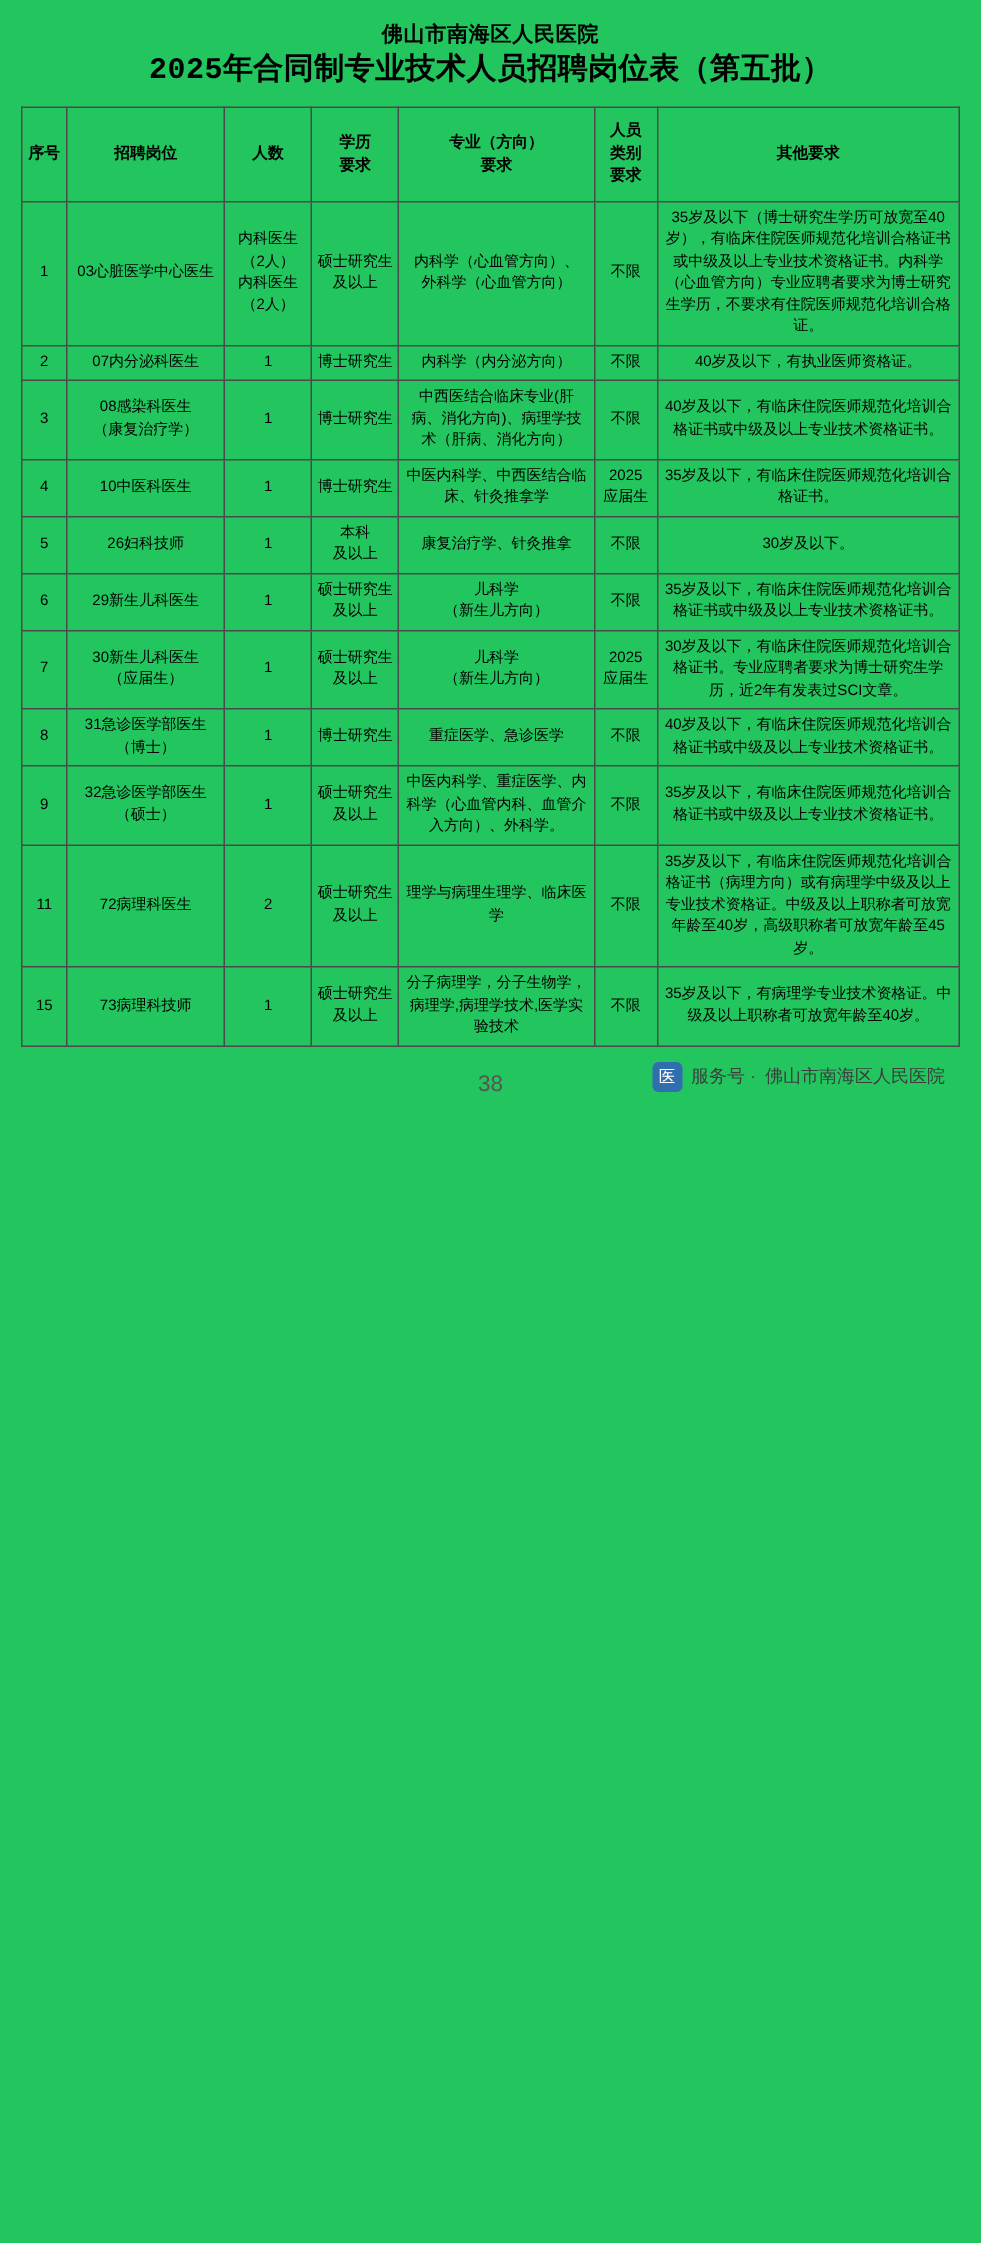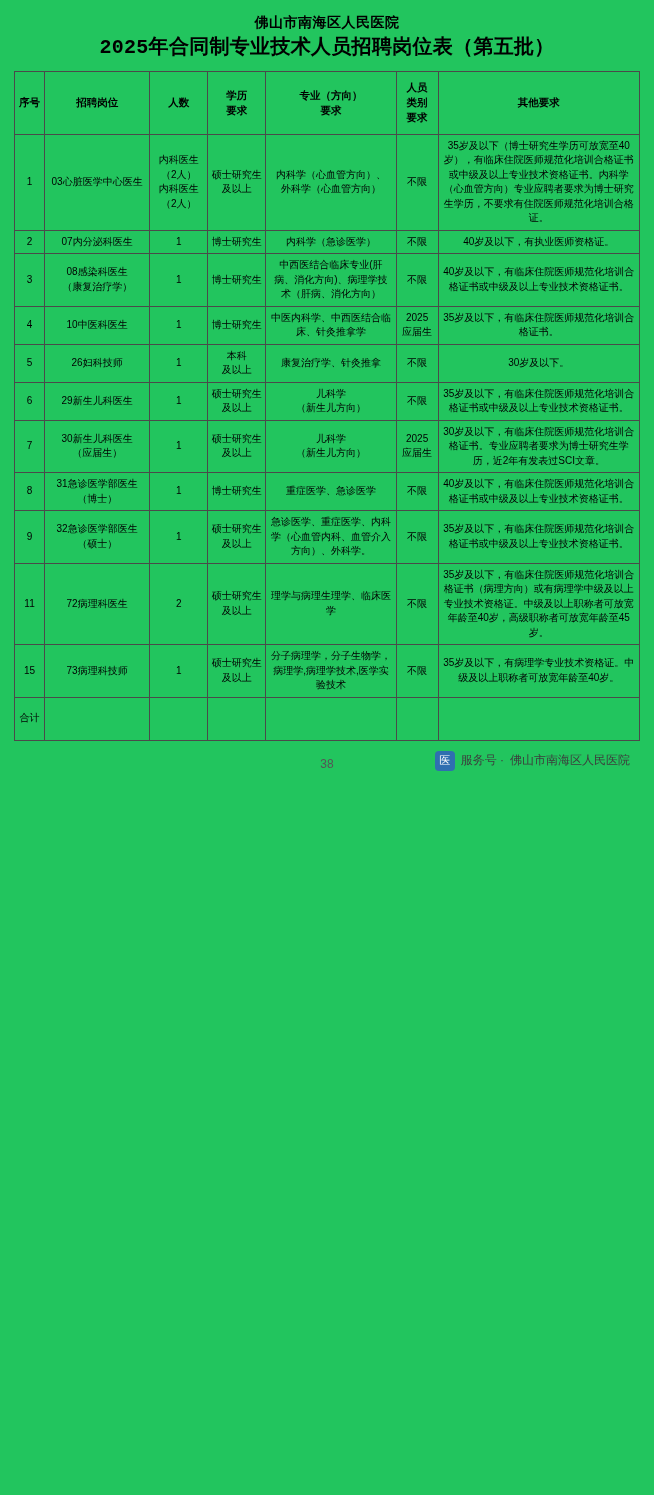--- a/index.html
+++ b/index.html
@@ -65,21 +65,21 @@
   .footer {
     position: relative;
     height: 58px;
   }
   .page-num {
     position: absolute;
     left: 0;
     right: 0;
     top: 16px;
     text-align: center;
-    font-size: 12px;
+    font-size: 15px;
     color: #555;
   }
   .account-bar {
     position: absolute;
     right: 10px;
     top: 10px;
     display: flex;
     align-items: center;
     gap: 6px;
     font-size: 12px;
@@ -181,21 +181,21 @@
           <td>
             <div>07内分泌科医生</div>
           </td>
           <td>
             <div>1</div>
           </td>
           <td>
             <div>博士研究生</div>
           </td>
           <td>
-            <div>内科学（急诊医学）</div>
+            <div>内科学（内分泌方向）</div>
           </td>
           <td>
             <div>不限</div>
           </td>
           <td class="other-req">
             <div>40岁及以下，有执业医师资格证。</div>
           </td>
         </tr>
         <tr>
           <td>
@@ -354,21 +354,21 @@
             <div>（硕士）</div>
           </td>
           <td>
             <div>1</div>
           </td>
           <td>
             <div>硕士研究生</div>
             <div>及以上</div>
           </td>
           <td>
-            <div>急诊医学、重症医学、内科学（心血管内科、血管介入方向）、外科学。</div>
+            <div>中医内科学、重症医学、内科学（心血管内科、血管介入方向）、外科学。</div>
           </td>
           <td>
             <div>不限</div>
           </td>
           <td class="other-req">
             <div>35岁及以下，有临床住院医师规范化培训合格证书或中级及以上专业技术资格证书。</div>
           </td>
         </tr>
         <tr>
           <td>
@@ -410,29 +410,20 @@
           </td>
           <td>
             <div>分子病理学，分子生物学，病理学,病理学技术,医学实验技术</div>
           </td>
           <td>
             <div>不限</div>
           </td>
           <td class="other-req">
             <div>35岁及以下，有病理学专业技术资格证。中级及以上职称者可放宽年龄至40岁。</div>
           </td>
-        </tr>
-        <tr class="total-row">
-          <td class="total-label">合计</td>
-          <td></td>
-          <td></td>
-          <td></td>
-          <td></td>
-          <td></td>
-          <td></td>
         </tr>
       </tbody>
   </table>
 
   <div class="footer">
     <div class="page-num">38</div>
     <div class="account-bar">
       <span class="account-avatar">医</span>
       <span>服务号 ·</span>
       <span>佛山市南海区人民医院</span>

